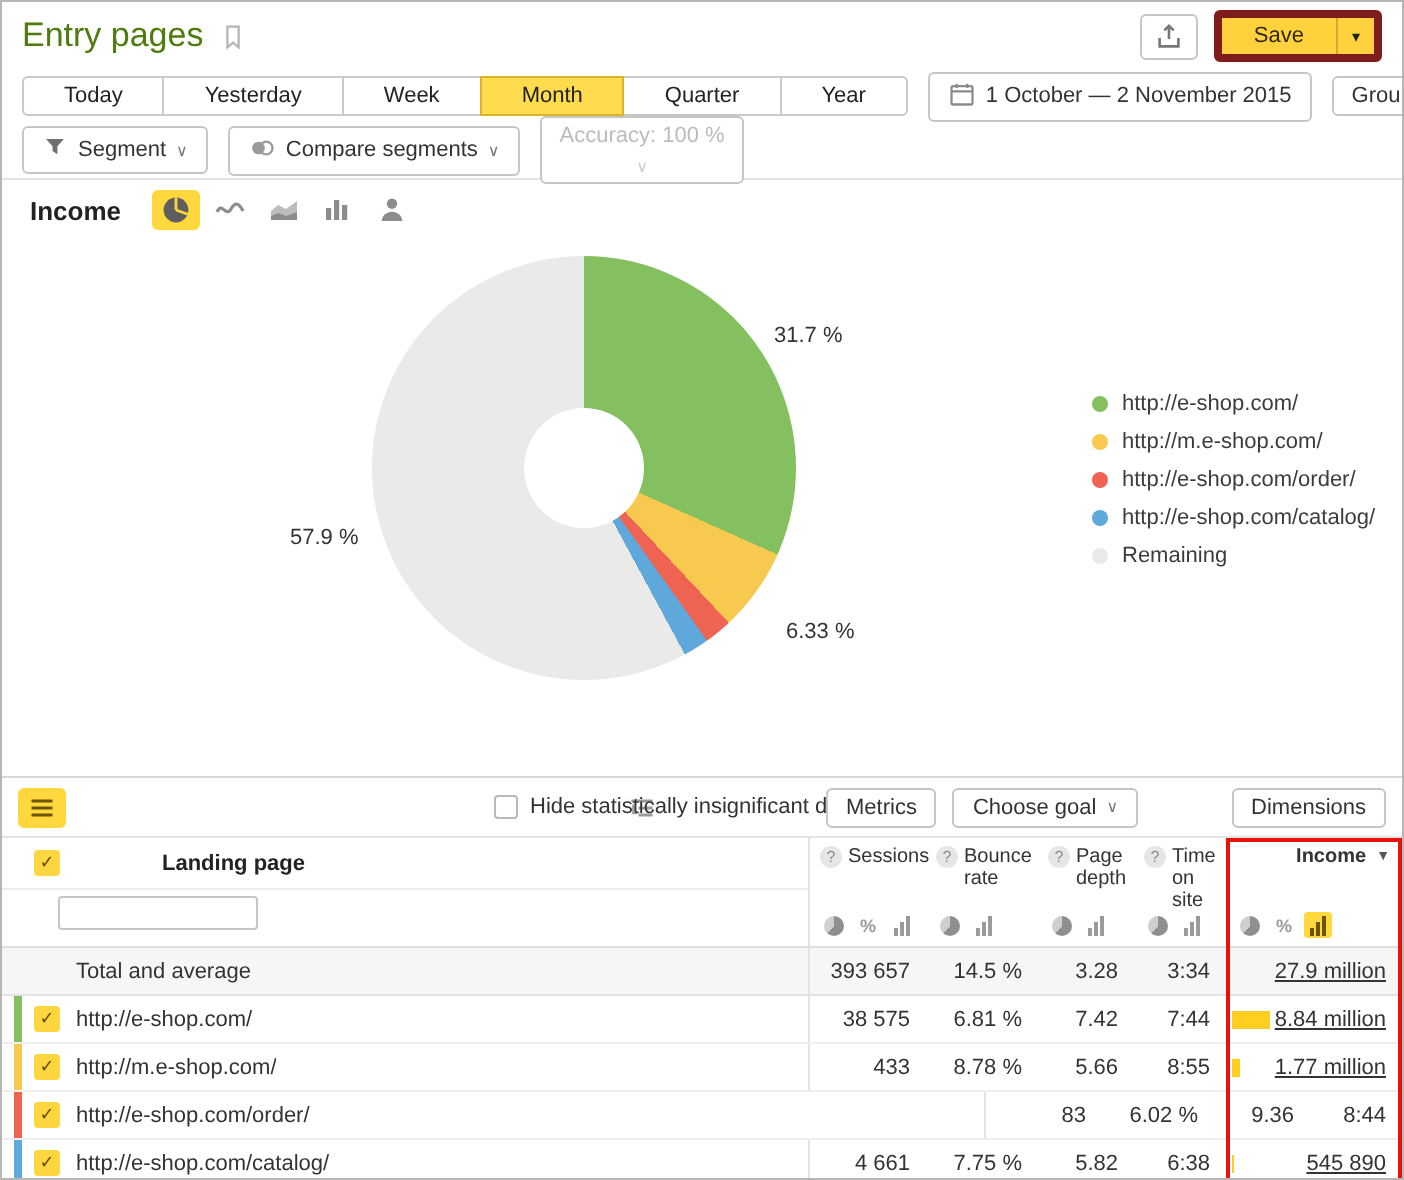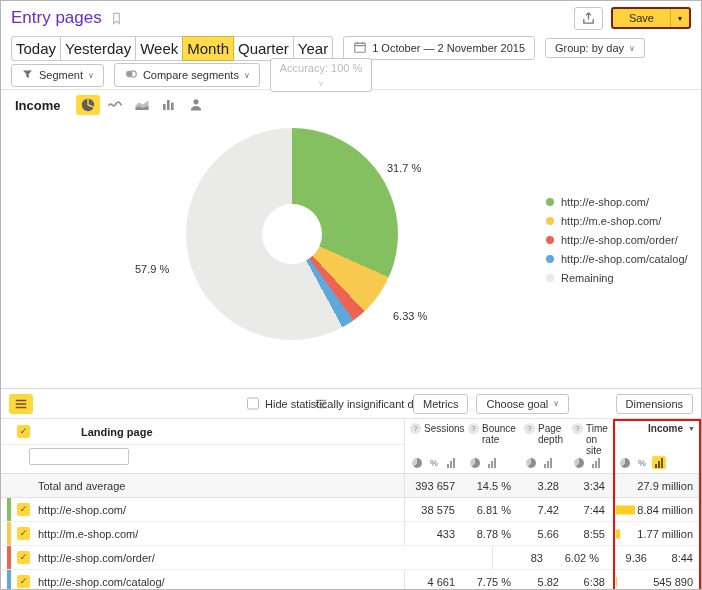--- a/index.html
+++ b/index.html
@@ -1,55 +1,55 @@
 <!DOCTYPE html>
 <html><head>
 <meta charset="utf-8">
 <style>
   * { margin:0; padding:0; box-sizing:border-box; }
   body { background:#fff; font-family:"Liberation Sans","DejaVu Sans",sans-serif; }
   .app { position:relative; width:702px; height:590px; border:1px solid #b6b6b6; background:#fff; color:#222; overflow:hidden; }
 
   
   .topbar { display:flex; align-items:center; height:34px; padding:0 10px; }
-  .title { font-size:17px; color:#6d28d9; }
+  .title { font-size:17px; color:#4d7c0f; }
   .bookmark { margin-left:7px; display:inline-flex; }
   .top-actions { margin-left:auto; display:flex; gap:8px; align-items:center; }
   .btn { border:1px solid #c6c6c6; border-radius:3px; background:#fff; font-size:11px; padding:3px 9px; display:inline-flex; align-items:center; gap:5px; color:#333; cursor:pointer; white-space:nowrap; }
   .btn .caret { font-size:8px; color:#777; }
   .btn.disabled { color:#bcbcbc;flex-direction:column; }
   .btn.disabled .caret { color:#ccc; }
   .icon-btn { padding:3px 6px; }
-  .save-btn { display:inline-flex; border:2px solid #7f1d1d; border-radius:3px; overflow:hidden; background:#fdd23c; cursor:pointer; }
+  .save-btn { display:inline-flex; border:4px solid #7f1d1d; border-radius:3px; overflow:hidden; background:#fdd23c; cursor:pointer; }
   .save-main { padding:3px 16px; font-size:11px; color:#332700; }
   .save-caret { padding:4px 7px; border-left:1px solid rgba(0,0,0,.18); font-size:8px; display:flex; align-items:center; }
 
   
   .filters { display:flex; align-items:center; height:26px; padding:0 10px; gap:10px; }
   .tabs { display:flex; }
-  .tab { border:1px solid #c9c9c9; margin-left:-1px; padding:3px 4px; font-size:15px; background:#fff; cursor:pointer; }
+  .tab { border:1px solid #c9c9c9; margin-left:-1px; padding:3px 20px; font-size:11px; background:#fff; cursor:pointer; }
   .tab:first-child { border-radius:3px 0 0 3px; margin-left:0; }
   .tab:last-child { border-radius:0 3px 3px 0; }
   .tab.selected { background:#ffdb4d; border-color:#d9b427; position:relative; }
 
   
   .segments { display:flex; align-items:center; height:29px; padding:0 10px; gap:10px; border-bottom:1px solid #e4e4e4; }
 
   
   .chart-head { display:flex; align-items:center; height:30px; padding:0 14px; gap:3px; }
   .metric-label { font-size:13px; font-weight:bold; margin-right:12px; }
   .ctype { width:24px; height:20px; display:inline-flex; align-items:center; justify-content:center; border-radius:3px; cursor:pointer; }
   .ctype.selected { background:#ffd83d; }
   .chart-area { position:relative; height:268px; }
   .pie { position:absolute; left:185px; top:8px; width:212px; height:212px; border-radius:50%; cursor:pointer; }
   .pie::after { content:""; position:absolute; inset:76px; background:#fff; border-radius:50%; }
   .pct { position:absolute; font-size:11px; color:#333; }
   .pct-a { left:386px; top:42px; }
   .pct-b { left:392px; top:190px; }
-  .pct-c { left:134px; top:143px; }
+  .pct-c { left:144px; top:143px; }
   .legend { position:absolute; left:545px; top:72px; font-size:11px; color:#3c3c3c; }
   .legend-item { display:flex; align-items:center; gap:7px; height:19px; cursor:pointer; }
   .dot { width:8px; height:8px; border-radius:50%; flex:none; }
 
   
   .table-section { position:relative; border-top:1px solid #d9d9d9; }
   .tb { position:relative; height:30px; border-bottom:1px solid #e3e3e3; display:flex; align-items:center; padding:0 8px; gap:3px;justify-content:space-between; }
   .view-btn { width:24px; height:20px; display:inline-flex; align-items:center; justify-content:center; border-radius:3px; cursor:pointer; }
   .view-btn.selected { background:#ffd83d; }
   .dim-btn { margin-left:6px; }
@@ -86,21 +86,21 @@
 
   .total-row { background:#f6f6f6; border-bottom:1px solid #e3e3e3; height:24px; }
   .total-row .lpane { display:flex; align-items:center; padding-left:37px; font-size:11px; color:#333; }
   .vcell { display:flex; align-items:center; justify-content:flex-end; padding-right:8px; color:#333; font-size:11px; }
 
   .drow { height:24px; border-bottom:1px solid #efefef; }
   .drow .lpane { display:flex; align-items:center; }
   .stripe { width:4px; height:100%; margin-left:6px; flex:none; }
   .drow .cb { margin-left:6px; }
   .url { margin-left:8px; font-size:11px; color:#333; white-space:nowrap; overflow:hidden; text-overflow:ellipsis; cursor:pointer; }
-  .income-cell { position:relative; }
+  .income-cell { position:relative;text-decoration:underline; }
   .ibar { position:absolute; left:3px; top:50%; transform:translateY(-50%); height:9px; background:#ffce21; }
 
   .income-highlight { position:absolute; top:30px; right:0; bottom:0; width:88px; border:2px solid #e8110b; pointer-events:none; }
 </style>
 </head>
 <body>
 
 <div class="app">
 
   <div class="topbar">

